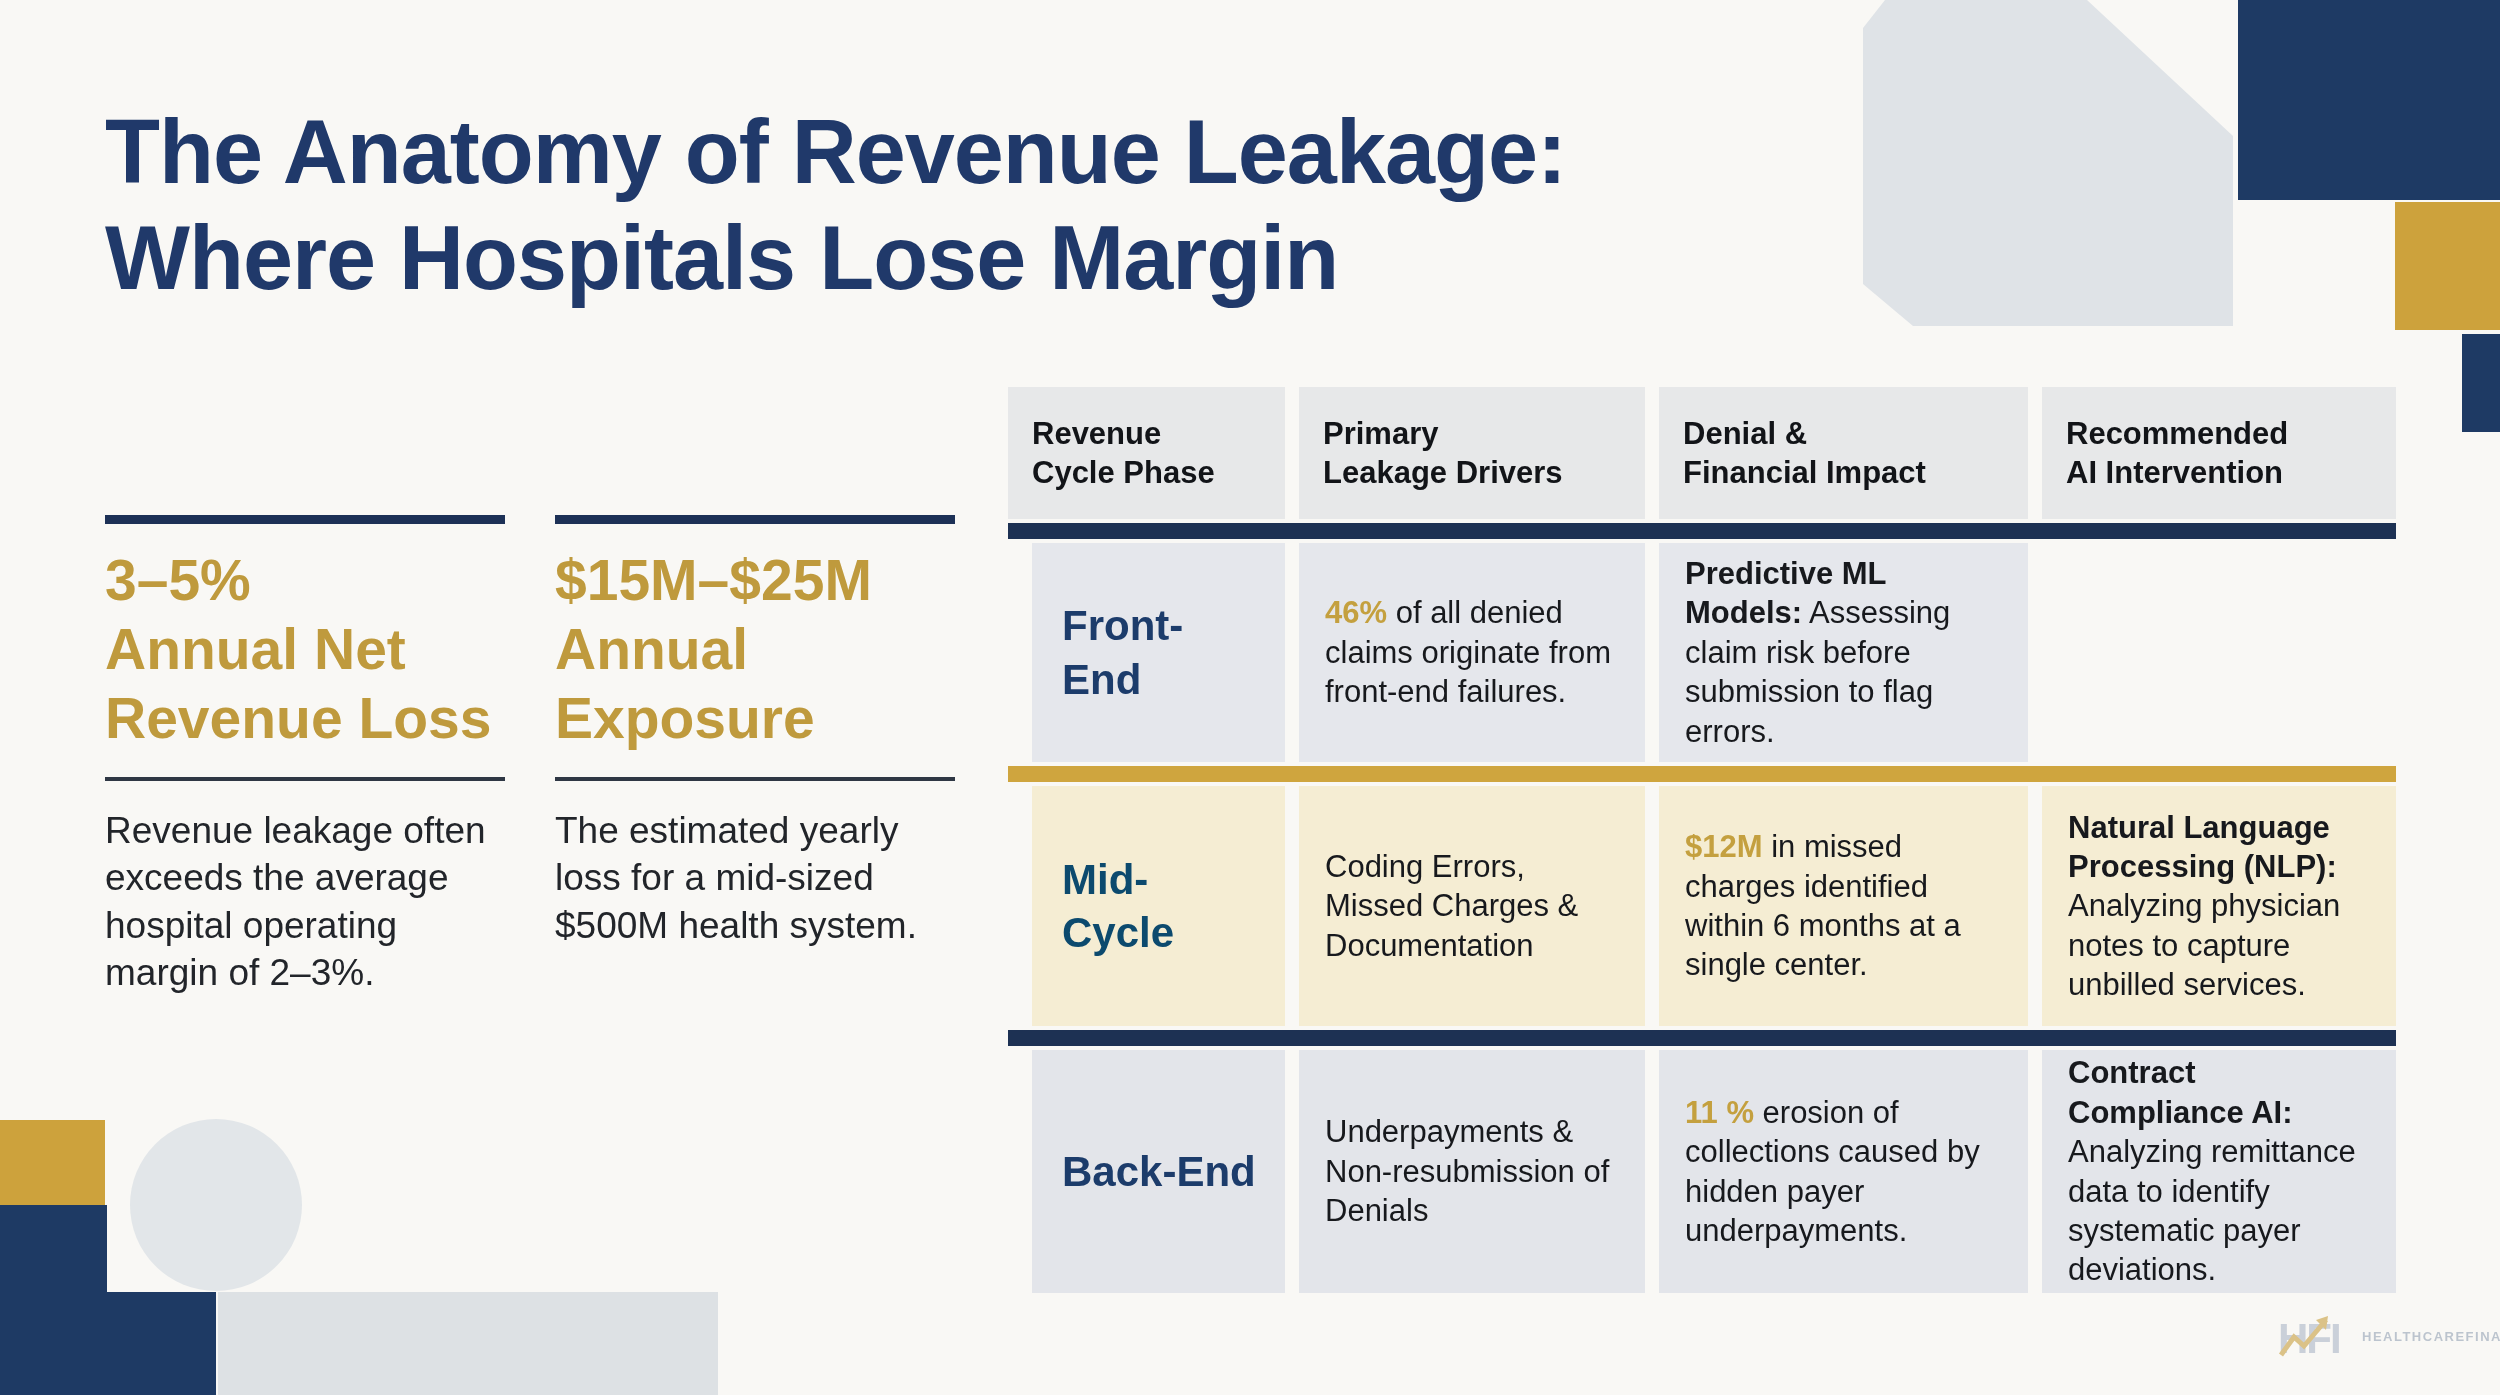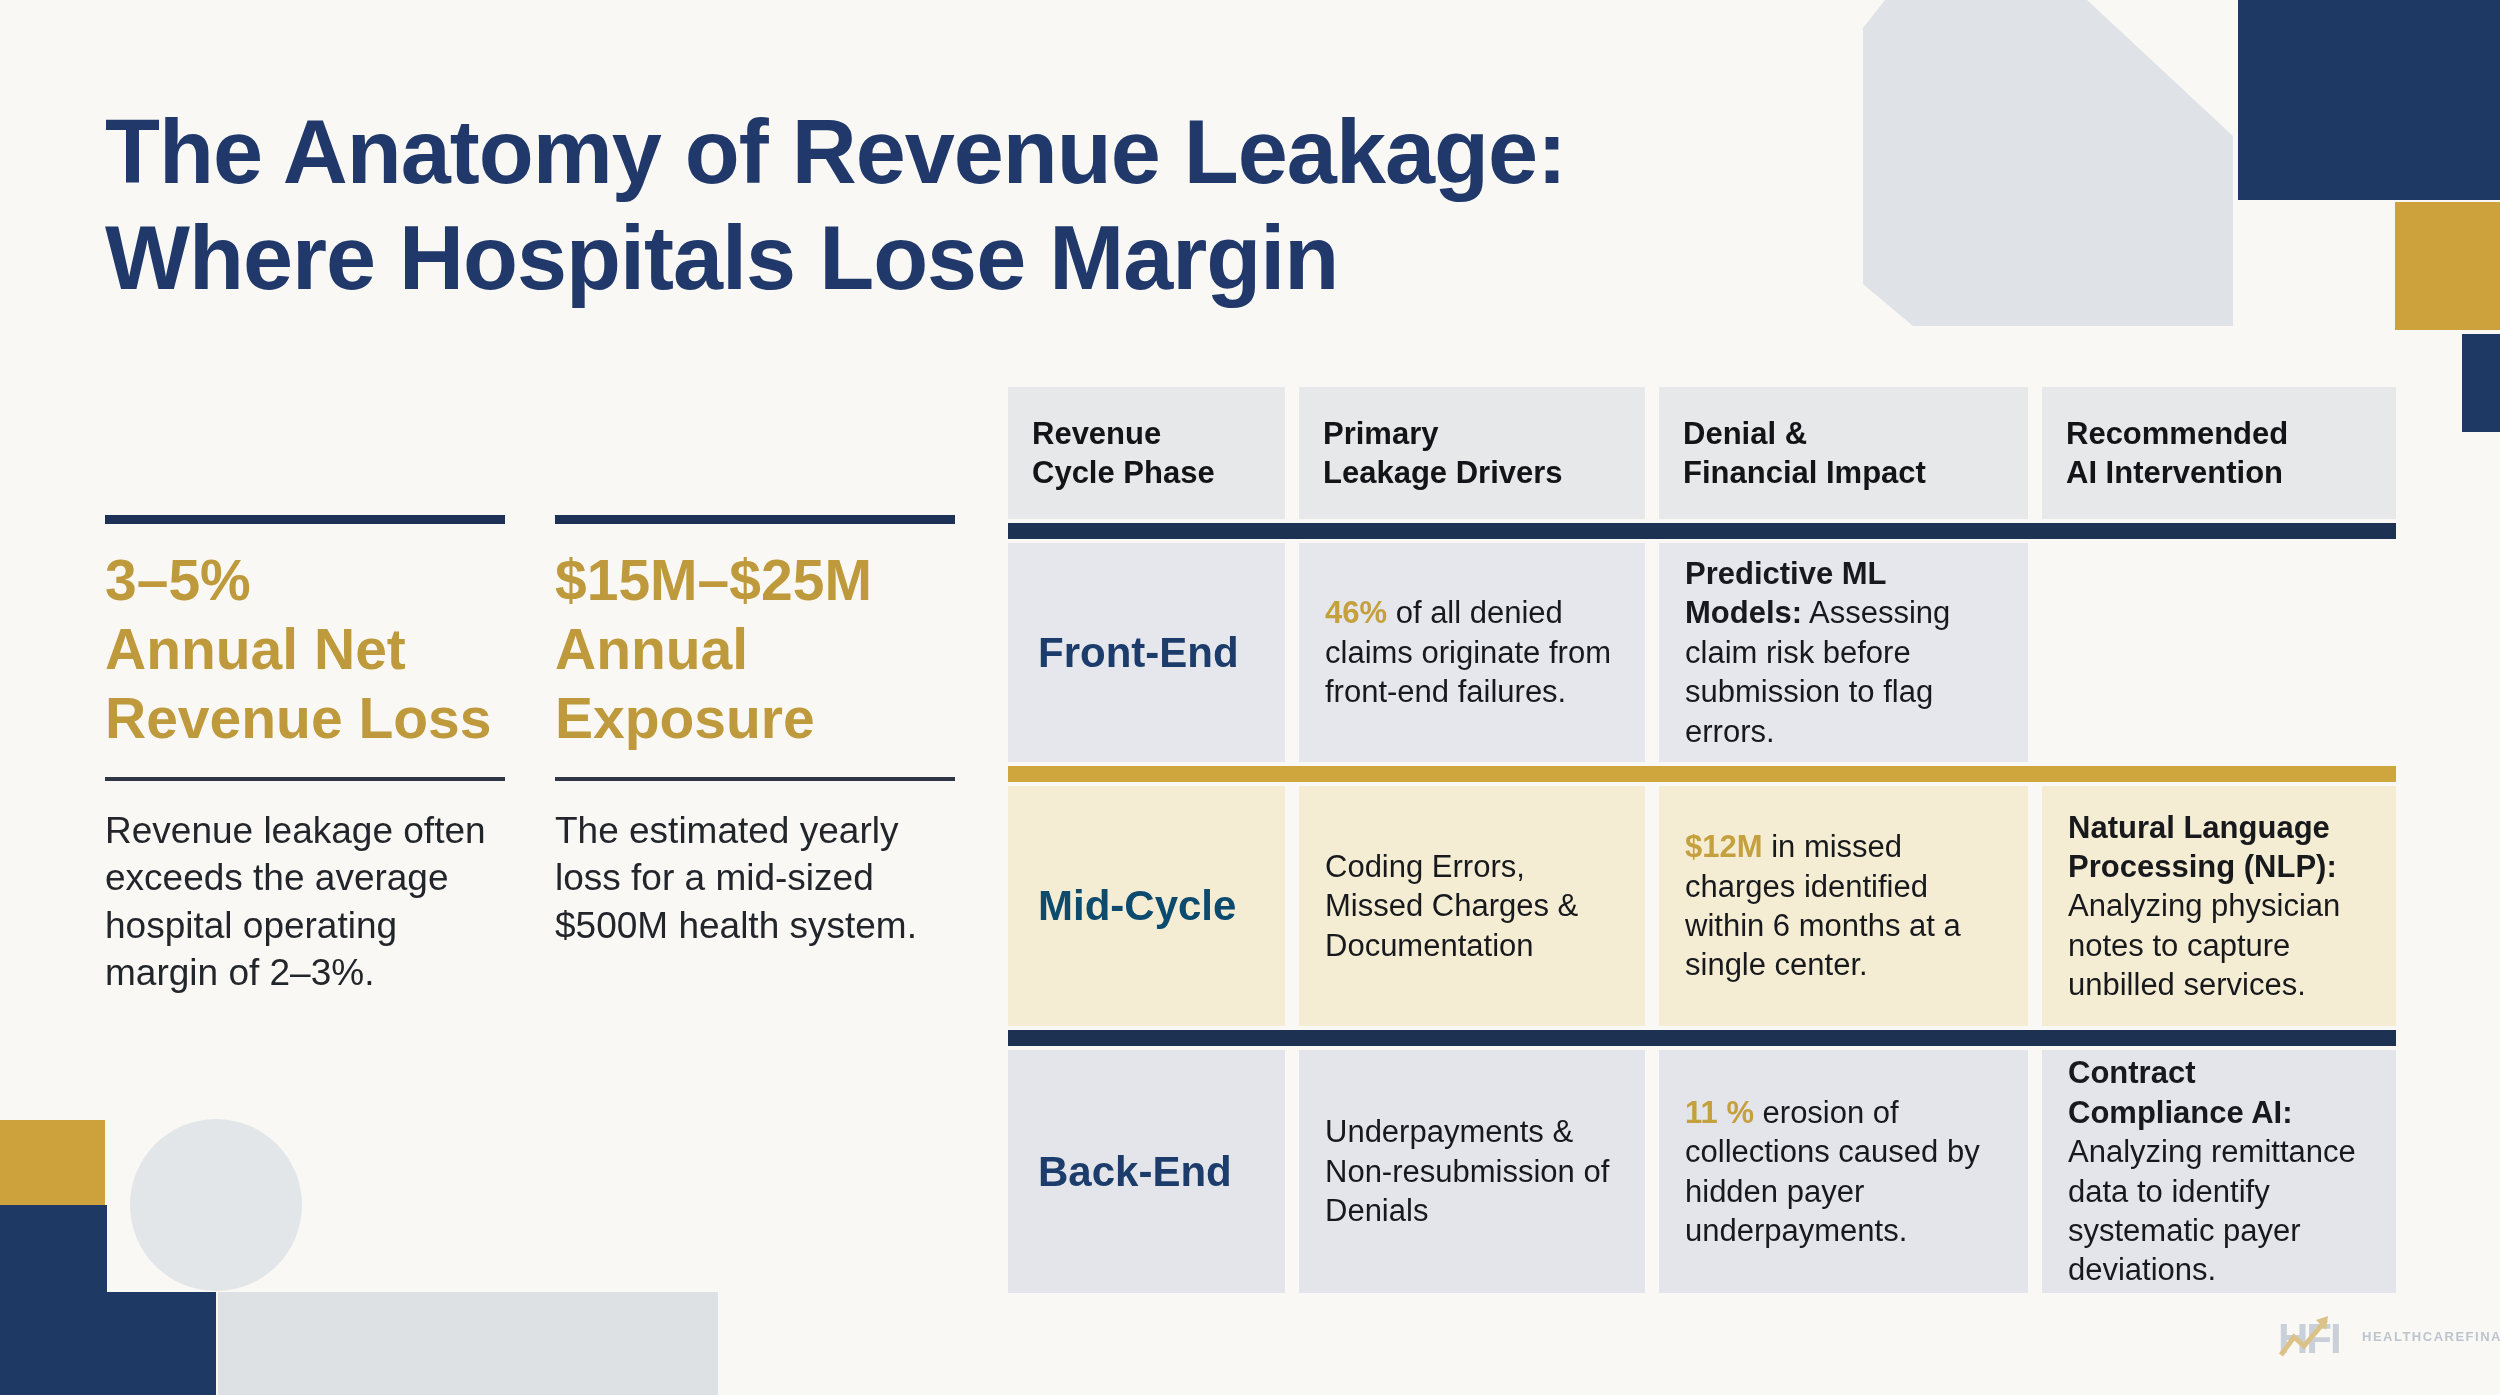--- a/index.html
+++ b/index.html
@@ -64,21 +64,21 @@
   .bar{grid-column:1/-1;}
   .bar-navy{background:#1d3153;}
   .bar-gold{background:#cfa53e;}
   .cell{
     display:flex;flex-direction:column;justify-content:center;
     padding:22px 26px;font-size:31px;line-height:1.27;color:#17191d;
   }
   .row-a .cell,.cell.row-a{background:#e5e7ec;}
   .row-b .cell,.cell.row-b{background:#f5edd3;}
   .row-c .cell,.cell.row-c{background:#e3e5ea;}
-  .phase-cell{font-size:42px;font-weight:bold;color:#1c3c6b;padding-left:30px;}
+  .phase-cell{font-size:42px;font-weight:bold;color:#1c3c6b;padding-left:30px;margin-left:24px;}
   .phase-cell.gold{color:#0c4a6e;}
   .accent{color:#c4a03f;font-weight:bold;}
   .lead{font-weight:bold;}
 
   
   .logo{position:absolute;left:2278px;top:1313px;display:flex;align-items:center;gap:12px;opacity:0.9;}
   .logo-mark{width:72px;height:48px;}
   .logo-text{display:flex;flex-direction:row;justify-content:center;}
   .logo-line{font-size:13px;font-weight:bold;letter-spacing:1.5px;color:#b6bfca;line-height:1.35;}
 </style>

